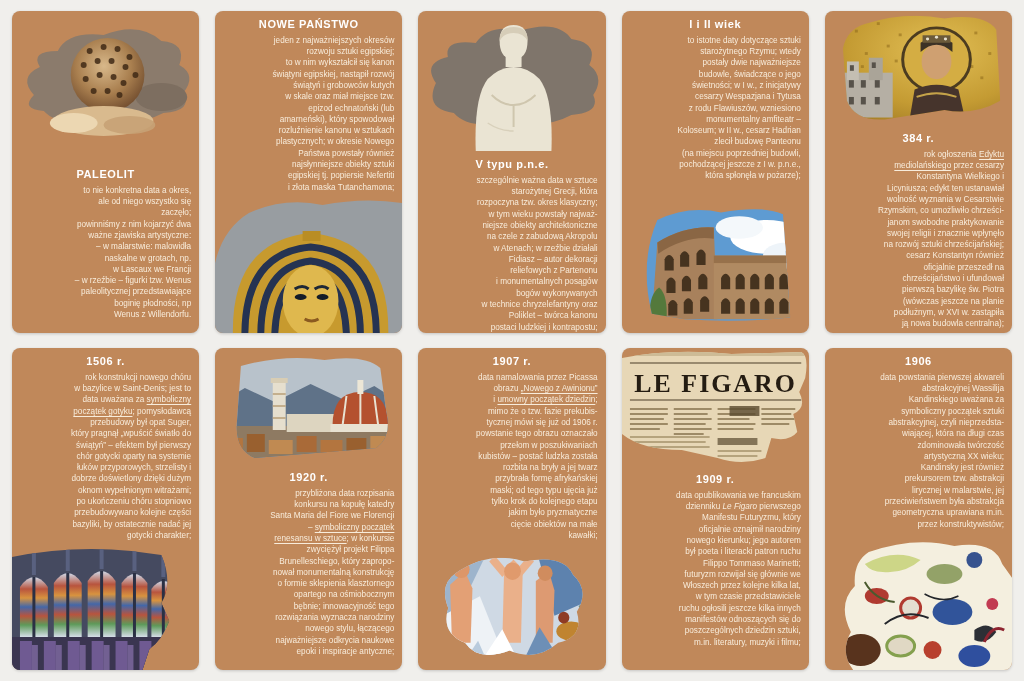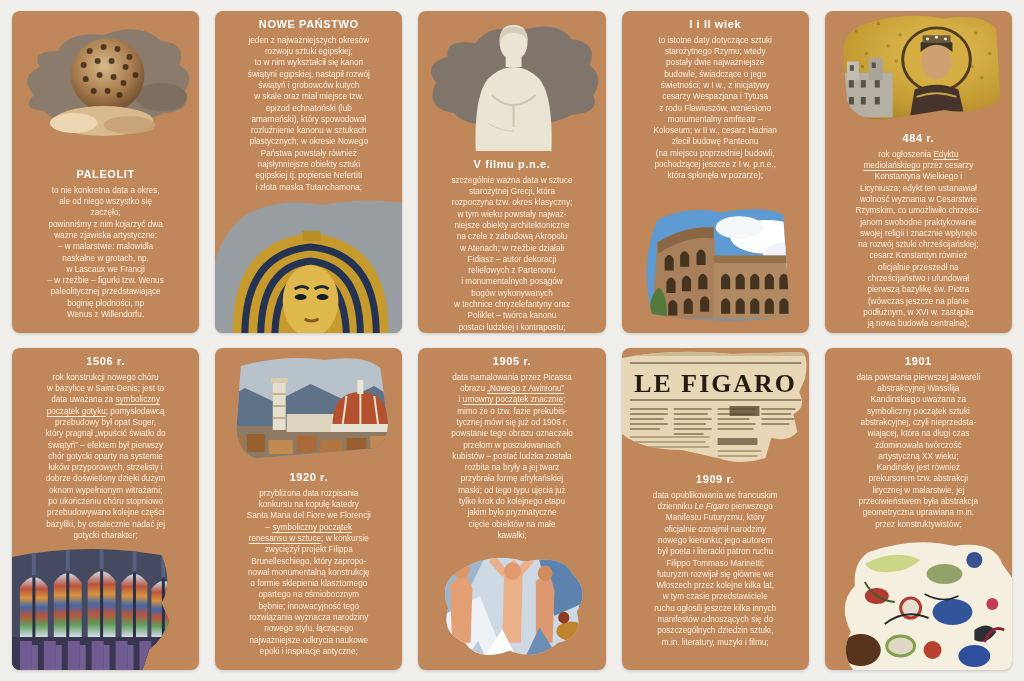--- a/index.html
+++ b/index.html
@@ -14,21 +14,21 @@
     background:var(--card-bg,#c0885a);
     border-radius:8px;box-shadow:0 1px 3px rgba(0,0,0,.18);
     display:flex;flex-direction:column;overflow:hidden;position:relative;
   }
   .title{
     font-size:11px;font-weight:700;color:var(--title-color,#fff);
     text-align:center;letter-spacing:.6px;margin:7px 4px 3px;line-height:1.15;
   }
   .body{
     font-size:8.2px;line-height:1.38;color:var(--body-color,#f8ecdb);
-    text-align:center;white-space:pre-line;margin:1px 8px 4px;
+    text-align:right;white-space:pre-line;margin:1px 8px 4px;
   }
   .body .u{text-decoration:underline;text-underline-offset:1.5px;}
   .body .i{font-style:italic;}
   .img{flex:0 0 auto;}
   .img svg{display:block;width:100%;height:100%;}
   .c1 .img{height:150px}
   .c2 .img{height:138px;margin-top:auto}
   .c3 .img{height:140px}
   .c4 .img{height:118px;margin:auto 8px 10px}
   .c5 .img{height:114px}
@@ -146,21 +146,21 @@
           <path d="M96 14 q14 0 14 16 q0 18 -14 18 q-14 0 -14 -18 q0 -16 14 -16Z"></path>
           <rect x="88" y="44" width="16" height="12"></rect>
           <path d="M58 140 Q56 86 70 68 Q82 56 96 56 Q110 56 122 68 Q136 86 134 140Z"></path>
         </g>
         <path d="M96 16 q-15 0 -14 14 q4 -8 14 -8 q10 0 14 8 q1 -14 -14 -14Z" fill="#d6cdb8"></path>
         <path d="M74 84 q10 10 22 10 q12 0 22 -10" fill="none" stroke="#cfc6ae" stroke-width="2"></path>
         <path d="M96 94 v22" stroke="#cfc6ae" stroke-width="2"></path>
         <path d="M70 112 q12 8 26 8" fill="none" stroke="#d8d0bb" stroke-width="1.5"></path>
       </svg>
     </div>
-    <h2 class="title">V filmu p.n.e.</h2>
+    <h2 class="title">V typu p.n.e.</h2>
     <p class="body"><span>szczególnie ważna data w sztuce
 starożytnej Grecji, która
 rozpoczyna tzw. okres klasyczny;
 w tym wieku powstały najważ-
 niejsze obiekty architektoniczne
 na czele z zabudową Akropolu
 w Atenach; w rzeźbie działali
 Fidiasz – autor dekoracji
 reliefowych z Partenonu
 i monumentalnych posągów
@@ -276,21 +276,21 @@
               <rect x="50" y="74" width="5" height="8"></rect>
             <rect x="24" y="92" width="5" height="8"></rect>
               <rect x="36" y="92" width="5" height="8"></rect>
               <rect x="50" y="92" width="5" height="8"></rect>
             <rect x="25" y="58" width="4" height="6"></rect>
               <rect x="47" y="55" width="4" height="6"></rect>
           </g>
         </g>
       </svg>
     </div>
-    <h2 class="title">484 r.</h2>
+    <h2 class="title">384 r.</h2>
     <p class="body"><span>rok ogłoszenia </span><span class="u">Edyktu
 mediolańskiego</span><span> przez cesarzy
 Konstantyna Wielkiego i
 Licyniusza; edykt ten ustanawiał
 wolność wyznania w Cesarstwie
 Rzymskim, co umożliwiło chrześci-
 janom swobodne praktykowanie
 swojej religii i znacznie wpłynęło
 na rozwój sztuki chrześcijańskiej;
 cesarz Konstantyn również
@@ -429,24 +429,24 @@
 o formie sklepienia klasztornego
 opartego na ośmiobocznym
 bębnie; innowacyjność tego
 rozwiązania wyznacza narodziny
 nowego stylu, łączącego
 najważniejsze odkrycia naukowe
 epoki i inspiracje antyczne;</span></p>
   </div>
 
   <div class="card c8">
-    <h2 class="title">1905 r.</h2>
+    <h2 class="title">1907 r.</h2>
     <p class="body"><span>data namalowania przez Picassa
 obrazu </span><span class="u">„Nowego z Awinionu”</span><span>
-i </span><span class="u">umowny początek znacznie</span><span>;
+i </span><span class="u">umowny początek dziedzin</span><span>;
 mimo że o tzw. fazie prekubis-
 tycznej mówi się już od 1906 r.
 powstanie tego obrazu oznaczało
 przełom w poszukiwaniach
 kubistów – postać ludzka została
 rozbita na bryły a jej twarz
 przybrała formę afrykańskiej
 maski; od tego typu ujęcia już
 tylko krok do kolejnego etapu
 jakim było pryzmatyczne
@@ -543,21 +543,21 @@
 futuryzm rozwijał się głównie we
 Włoszech przez kolejne kilka lat,
 w tym czasie przedstawiciele
 ruchu ogłosili jeszcze kilka innych
 manifestów odnoszących się do
 poszczególnych dziedzin sztuki,
 m.in. literatury, muzyki i filmu;</span></p>
   </div>
 
   <div class="card c10">
-    <h2 class="title">1901</h2>
+    <h2 class="title">1906</h2>
     <p class="body"><span>data powstania pierwszej akwareli
 abstrakcyjnej Wassilija
 Kandinskiego uważana za
 symboliczny początek sztuki
 abstrakcyjnej, czyli nieprzedsta-
 wiającej, która na długi czas
 zdominowała twórczość
 artystyczną XX wieku;
 Kandinsky jest również
 prekursorem tzw. abstrakcji

